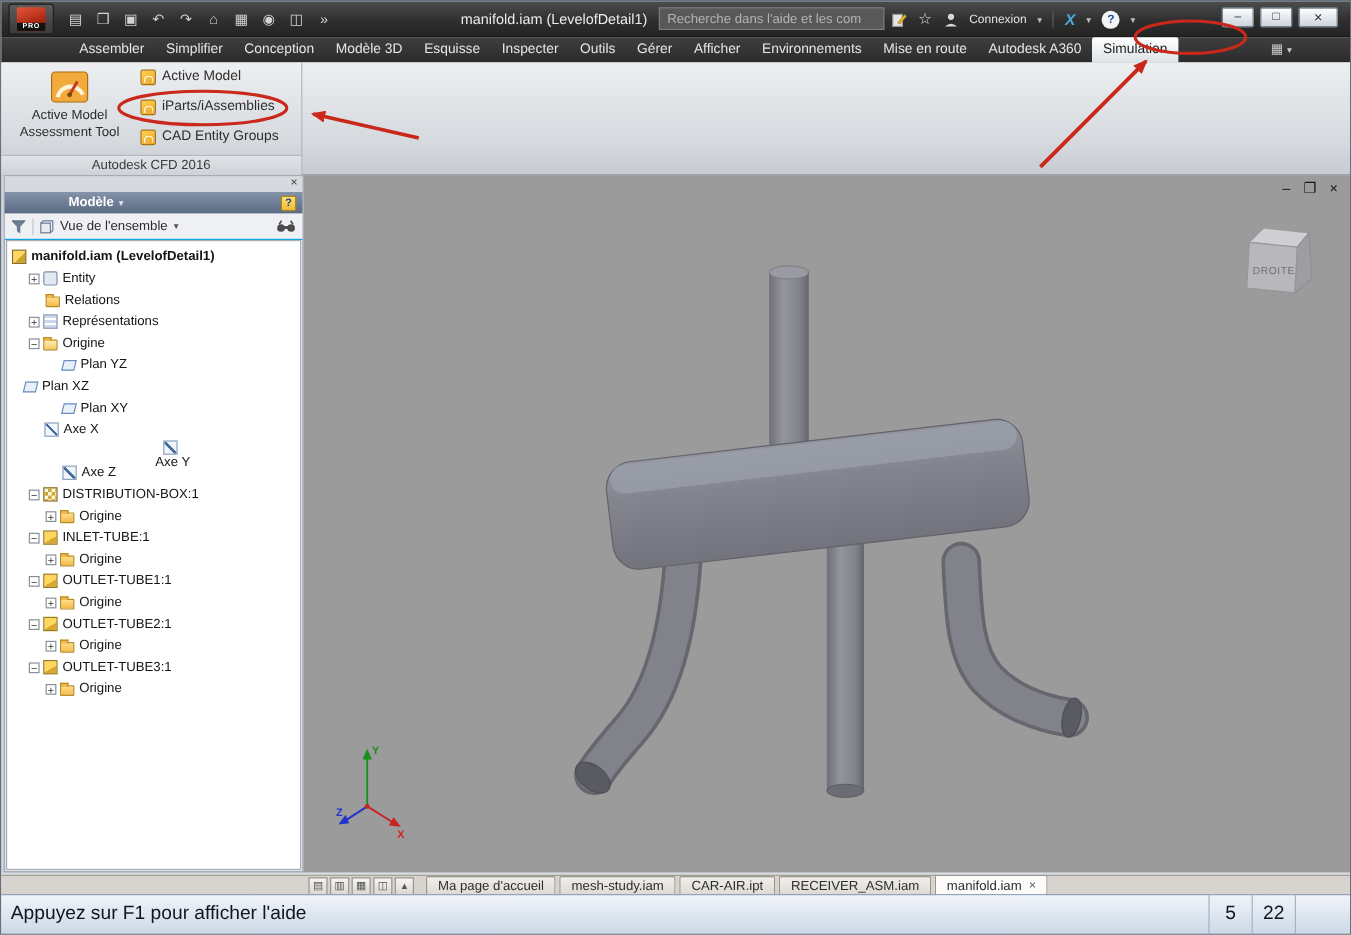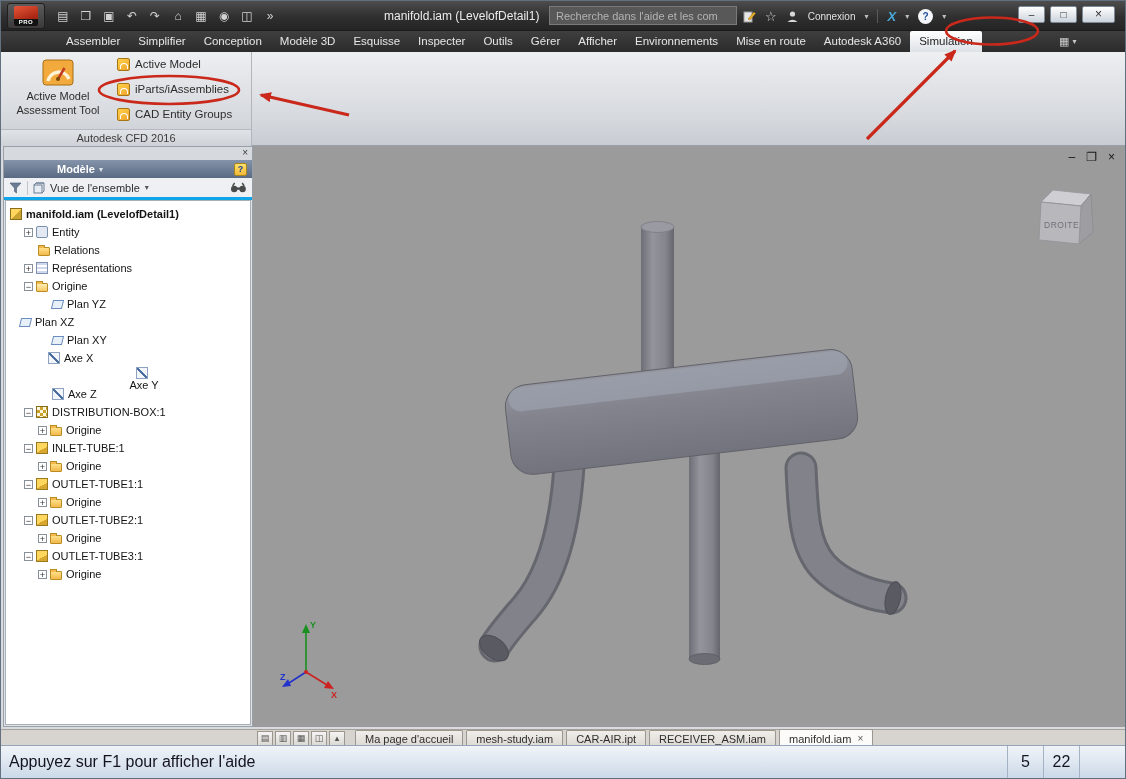--- a/index.html
+++ b/index.html
@@ -58,21 +58,21 @@
   
   #browser{position:absolute;left:2px;top:145px;width:250px;bottom:51px;background:#dfe2e6;border:1px solid #99a0a8;display:flex;flex-direction:column;}
   .b-close{height:13px;position:relative;background:#d6d9dd;}
   .b-close span{position:absolute;right:4px;top:0;font-size:10px;line-height:12px;color:#3d3d3d;cursor:pointer;}
   .b-header{height:18px;background:linear-gradient(#8493a9,#5a6a83);display:flex;align-items:center;padding:0 5px;gap:4px;flex:none;}
   .b-title{color:#fff;font-size:11px;font-weight:bold;cursor:pointer;padding-left:48px;}
   .b-header .caret{color:#dce3ec;font-size:8px;cursor:pointer;}
   .b-header .spacer{flex:1;}
   .help-book{width:13px;height:13px;background:linear-gradient(#ffe06a,#f0b93a);border:1px solid #a8861e;border-radius:2px;
     font-size:9px;font-weight:bold;color:#1d3f8f;text-align:center;line-height:11px;cursor:pointer;}
-  .b-toolbar{height:22px;background:#eef0f3;border-bottom:3px solid #0ea5e9;display:flex;align-items:center;padding:0 5px;gap:5px;flex:none;}
+  .b-toolbar{height:22px;background:#eef0f3;border-bottom:1px solid #0ea5e9;display:flex;align-items:center;padding:0 5px;gap:5px;flex:none;}
   .b-toolbar .sep{width:1px;height:14px;background:#c2c6cc;}
   .b-toolbar .vlabel{font-size:11px;color:#2d2d2d;cursor:pointer;}
   .b-toolbar .caret{font-size:8px;color:#555;cursor:pointer;}
   .b-toolbar .spacer{flex:1;}
   .b-tree{flex:1;background:#fff;border:1px solid #a9afb7;margin:0 1px 1px 1px;overflow:hidden;padding-top:4px;}
   .tree-row{display:flex;align-items:center;height:18px;font-size:11px;color:#141414;cursor:pointer;white-space:nowrap;}
   .expander{width:9px;height:9px;border:1px solid #8a9099;background:#fff;font-size:9px;line-height:8px;text-align:center;color:#333;margin-right:3px;flex:none;}
   .expander-spacer{width:14px;flex:none;}
   .tree-label.bold{font-weight:bold;}
   .ti{width:12px;height:12px;flex:none;margin-right:4px;}
@@ -282,21 +282,21 @@
         <div class="tree-row" style="">
           <span class="expander-spacer"></span>
           <span class="ti ti-plane"></span>
           <span class="tree-label">Plan XZ</span>
         </div>
         <div class="tree-row" style="padding-left: 32px;">
           <span class="expander-spacer"></span>
           <span class="ti ti-plane"></span>
           <span class="tree-label">Plan XY</span>
         </div>
-        <div class="tree-row" style="padding-left: 28px;">
+        <div class="tree-row" style="padding-left: 17px;">
           <span class="expander-spacer"></span>
           <span class="ti ti-axis"></span>
           <span class="tree-label">Axe X</span>
         </div>
         <div class="tree-row" style="padding-left: 32px; flex-direction: column;">
           <span class="expander-spacer"></span>
           <span class="ti ti-axis"></span>
           <span class="tree-label">Axe Y</span>
         </div>
         <div class="tree-row" style="padding-left: 32px;">

